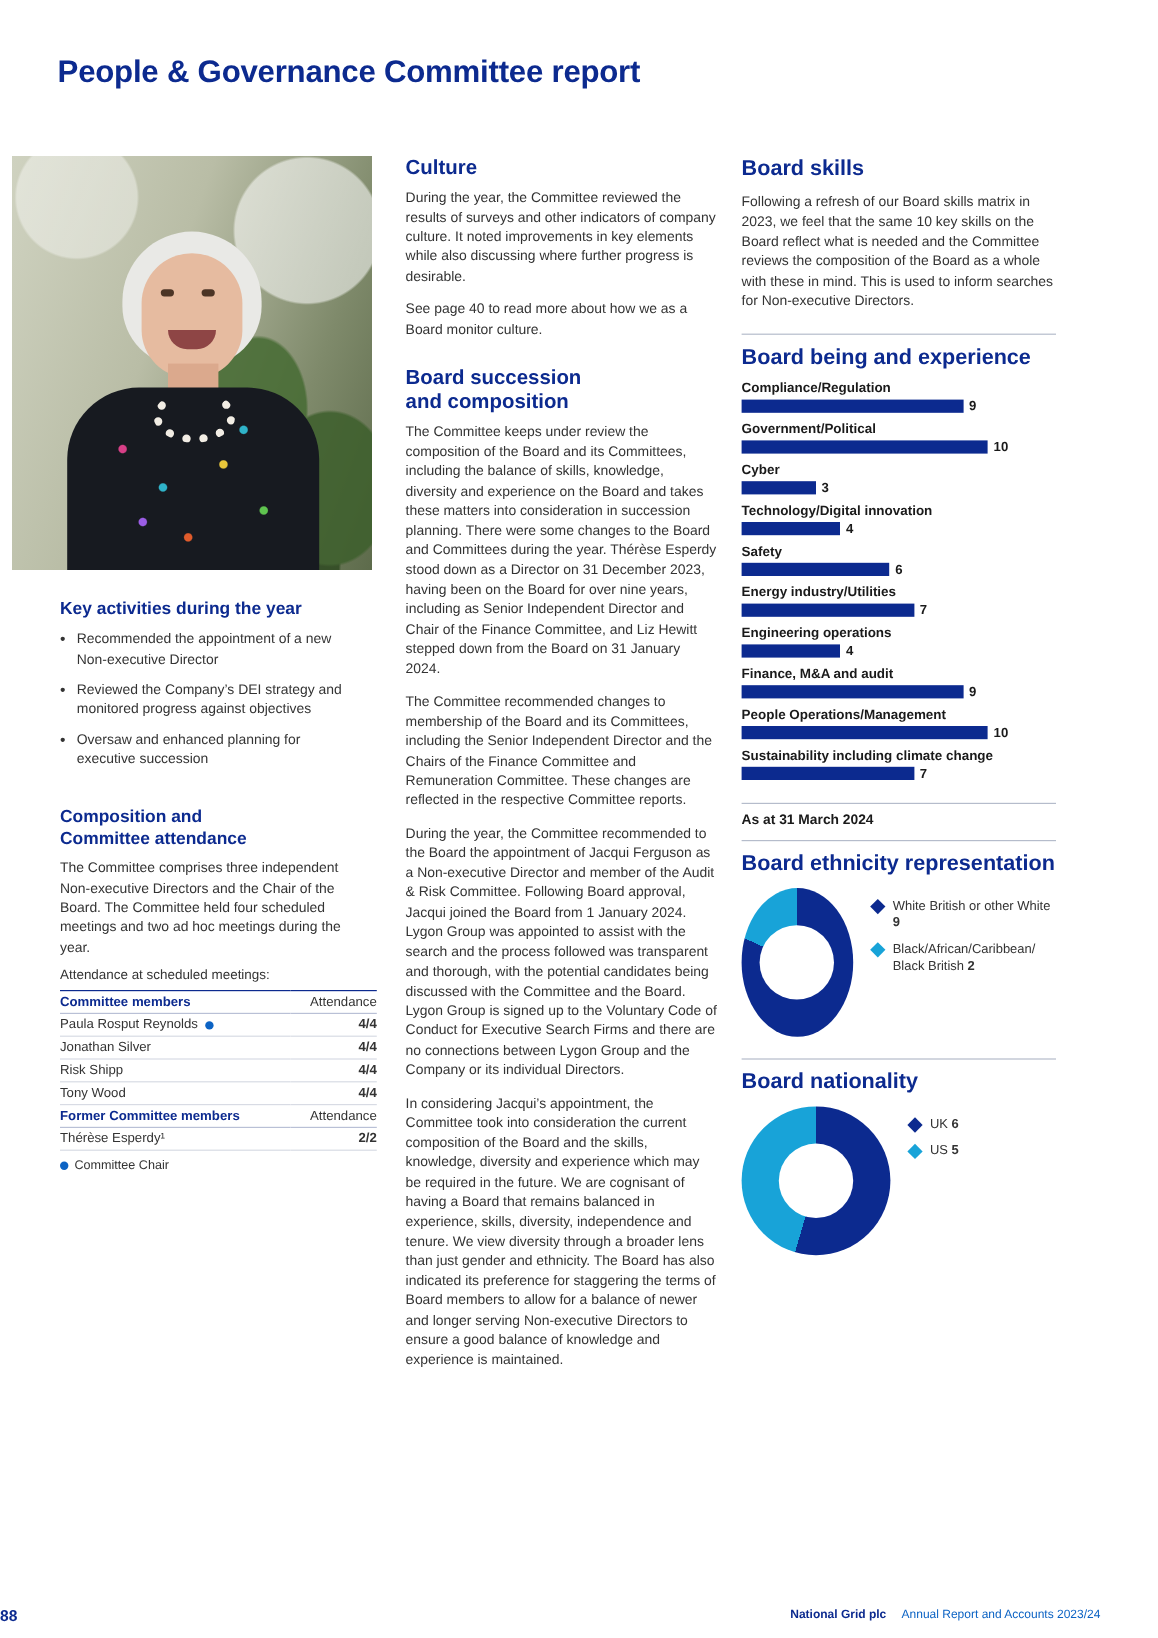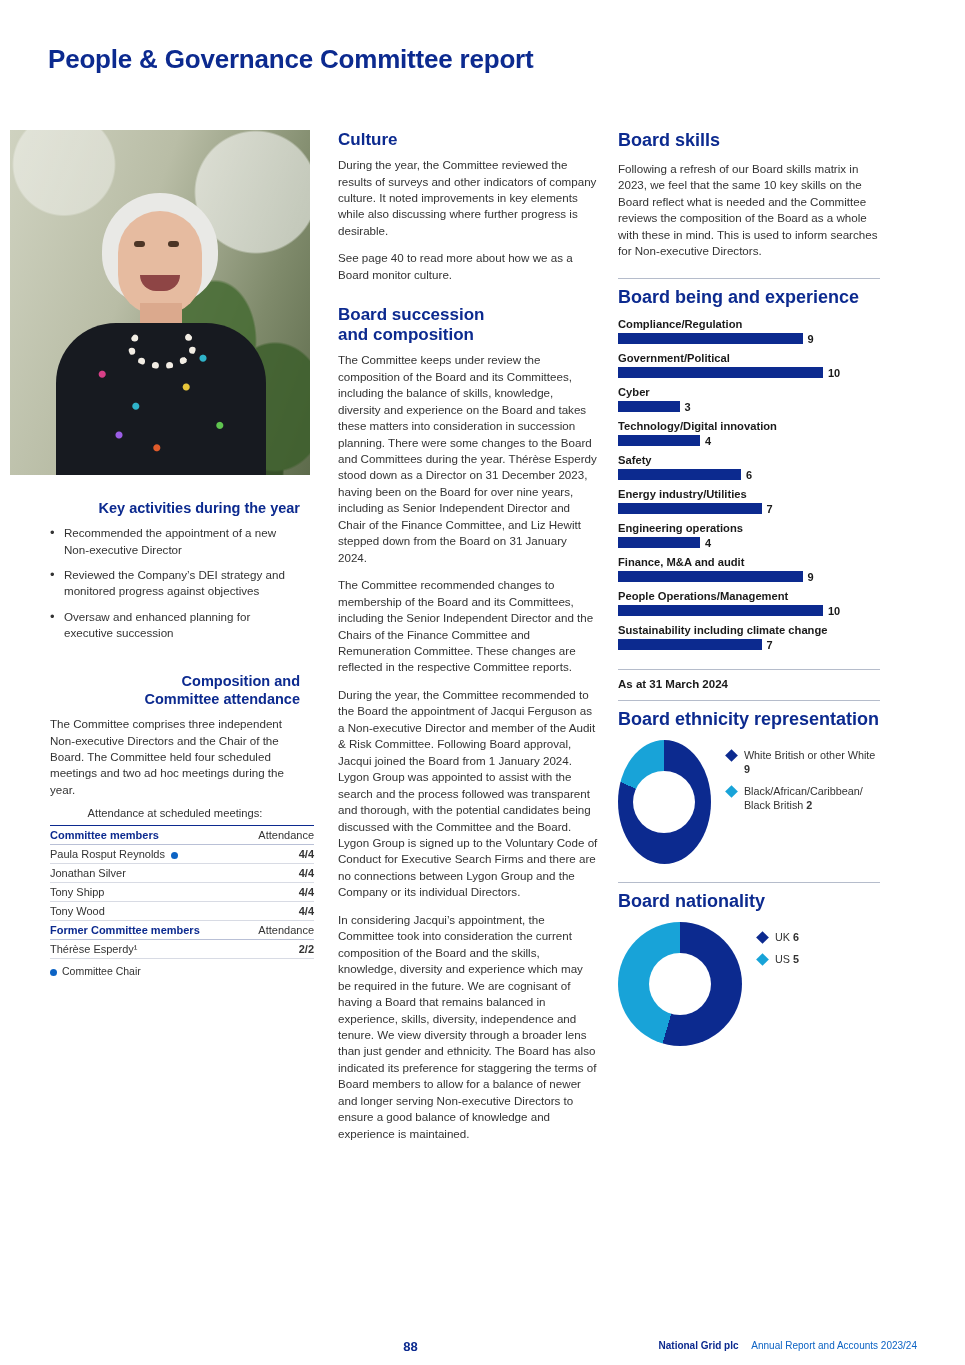--- a/index.html
+++ b/index.html
@@ -81,32 +81,32 @@
       radial-gradient(circle at 30% 70%, #9b5de5 0 3px, transparent 4px),
       radial-gradient(circle at 70% 22%, #2fb3c9 0 3px, transparent 4px);
   }
   .photo .pearls {
     position:absolute; left:88px; top:150px; width:68px; height:44px;
     border:7px dotted #f2ede4; border-radius:50%; border-top-color:transparent;
   }
 
   .c1-body { padding:0 10px 0 40px; }
   h3.blue {
-    color:#0c2a8f; font-size:14.5px; font-weight:bold; margin:0 0 8px 0; line-height:1.25;text-align:right;
+    color:#0c2a8f; font-size:14.5px; font-weight:bold; margin:0 0 8px 0; line-height:1.25;
   }
   .bullets { list-style:none; margin:0; padding:0; }
   .bullets li {
     position:relative; padding-left:14px; margin-bottom:9px;
     font-size:11.6px; line-height:1.42; color:#333;
   }
   .bullets li::before {
     content:"•"; position:absolute; left:0; top:-1px; color:#333; font-size:13px;
   }
   .para { font-size:11.6px; line-height:1.42; margin:0 0 9px 0; }
-  .small-label { font-size:11.2px; color:#333; margin:8px 0 6px;text-align:center; }
+  .small-label { font-size:11.2px; color:#333; margin:8px 0 6px; }
 
   table.attend { width:264px; border-collapse:collapse; font-size:11px; }
   table.attend th {
     text-align:left; color:#0c2a8f; font-weight:bold; font-size:11px;
     border-top:1.5px solid #0c2a8f; border-bottom:1px solid #b9c0d6;
     padding:3px 0 3px 0;
   }
   table.attend th.right { text-align:right; font-weight:normal; color:#333; }
   table.attend td {
     border-bottom:1px solid #d8dbe4; padding:3px 0; font-size:11px; color:#333;
@@ -154,22 +154,22 @@
   .diamond {
     width:9px; height:9px; transform:rotate(45deg); margin:3px 8px 0 0; flex:0 0 auto;
   }
   .d-navy { background:#0c2a8f; }
   .d-cyan { background:#18a3d8; }
   .legend-text b { font-weight:bold; }
 
   
   .footer { position:absolute; left:0; bottom:26px; width:965px; }
   .pagenum {
-    position:absolute; left:0; width:776px; text-align:center;
-    font-size:13px; font-weight:bold; color:#0c2a8f;padding-left:45px;
+    position:absolute; left:0; width:776px; text-align:left;
+    font-size:13px; font-weight:bold; color:#0c2a8f;
   }
   .foot-right {
     position:absolute; right:48px; top:1px; font-size:10px;
   }
   .foot-right .brand { color:#0c2a8f; font-weight:bold; }
   .foot-right .rep { color:#0c63c4; margin-left:10px; }
 </style>
 </head>
 <body>
 
@@ -217,21 +217,21 @@
       <tbody>
         <tr>
           <td><span>Paula Rosput Reynolds</span><span class="chairdot"></span></td>
           <td class="right">4/4</td>
         </tr>
         <tr>
           <td>Jonathan Silver</td>
           <td class="right">4/4</td>
         </tr>
         <tr>
-          <td>Tony Shipp</td>
+          <td>Risk Shipp</td>
           <td class="right">4/4</td>
         </tr>
         <tr>
           <td>Tony Wood</td>
           <td class="right">4/4</td>
         </tr>
         <tr>
           <th>Former Committee members</th>
           <th class="right">Attendance</th>
         </tr>

